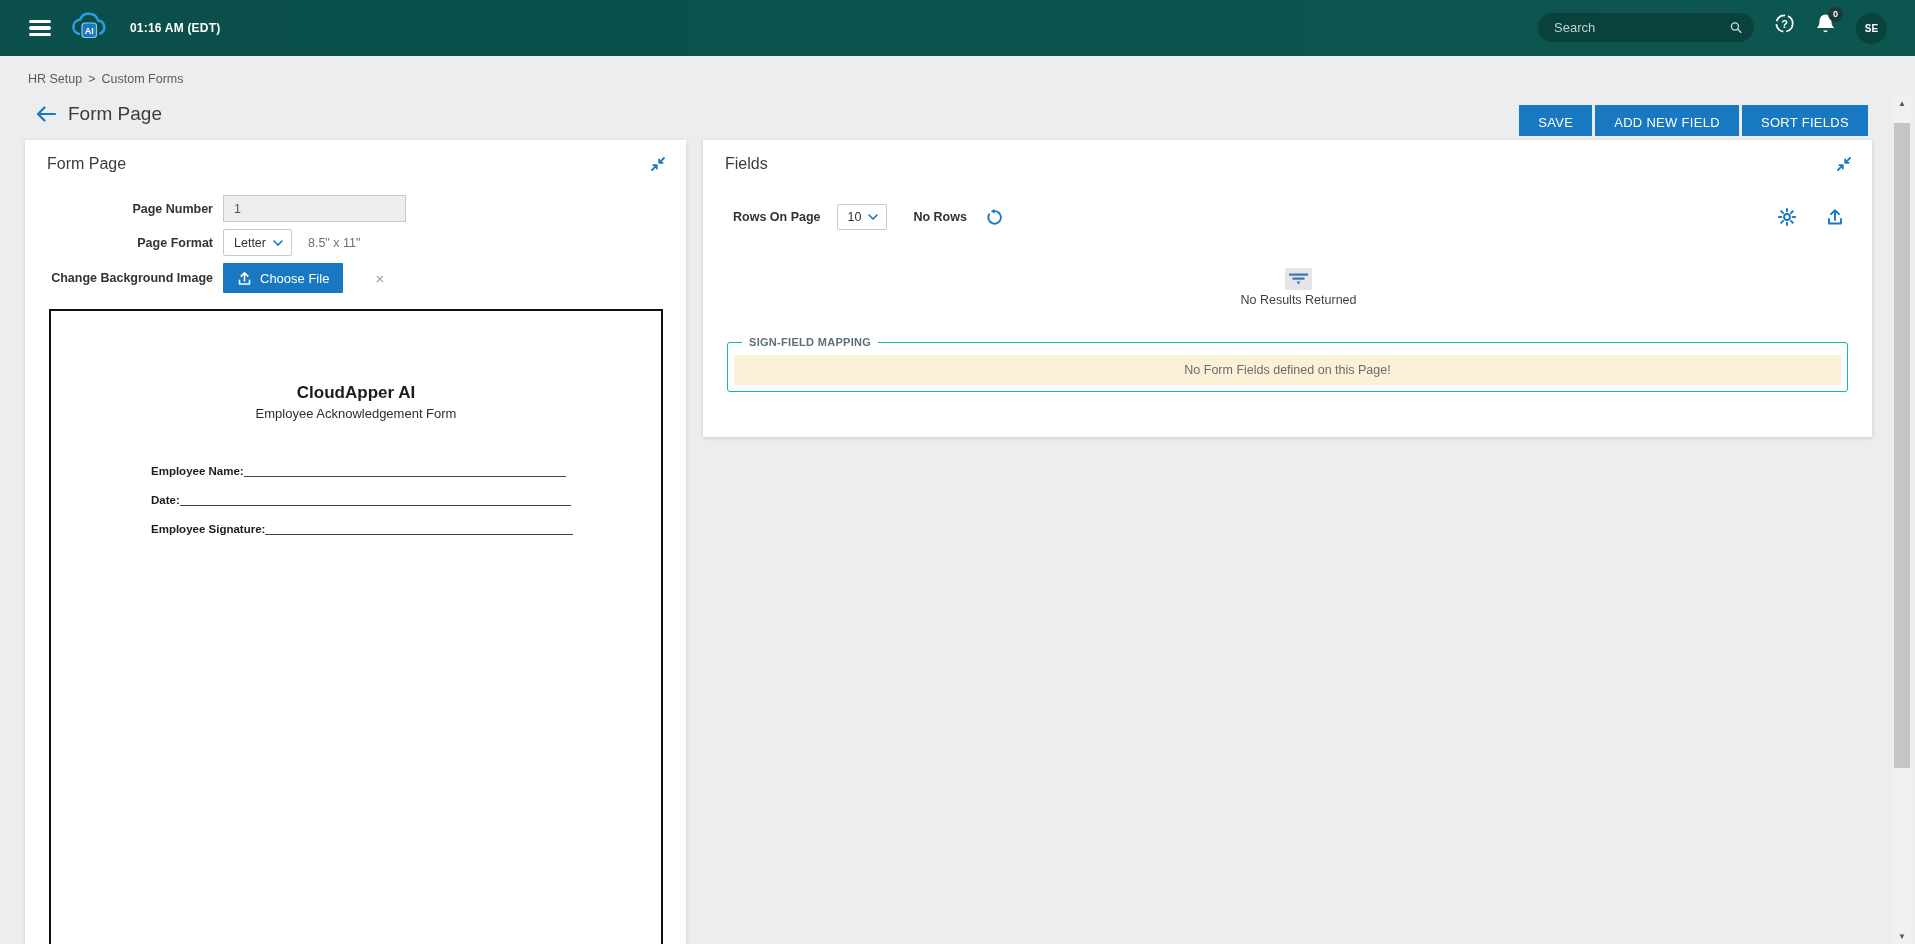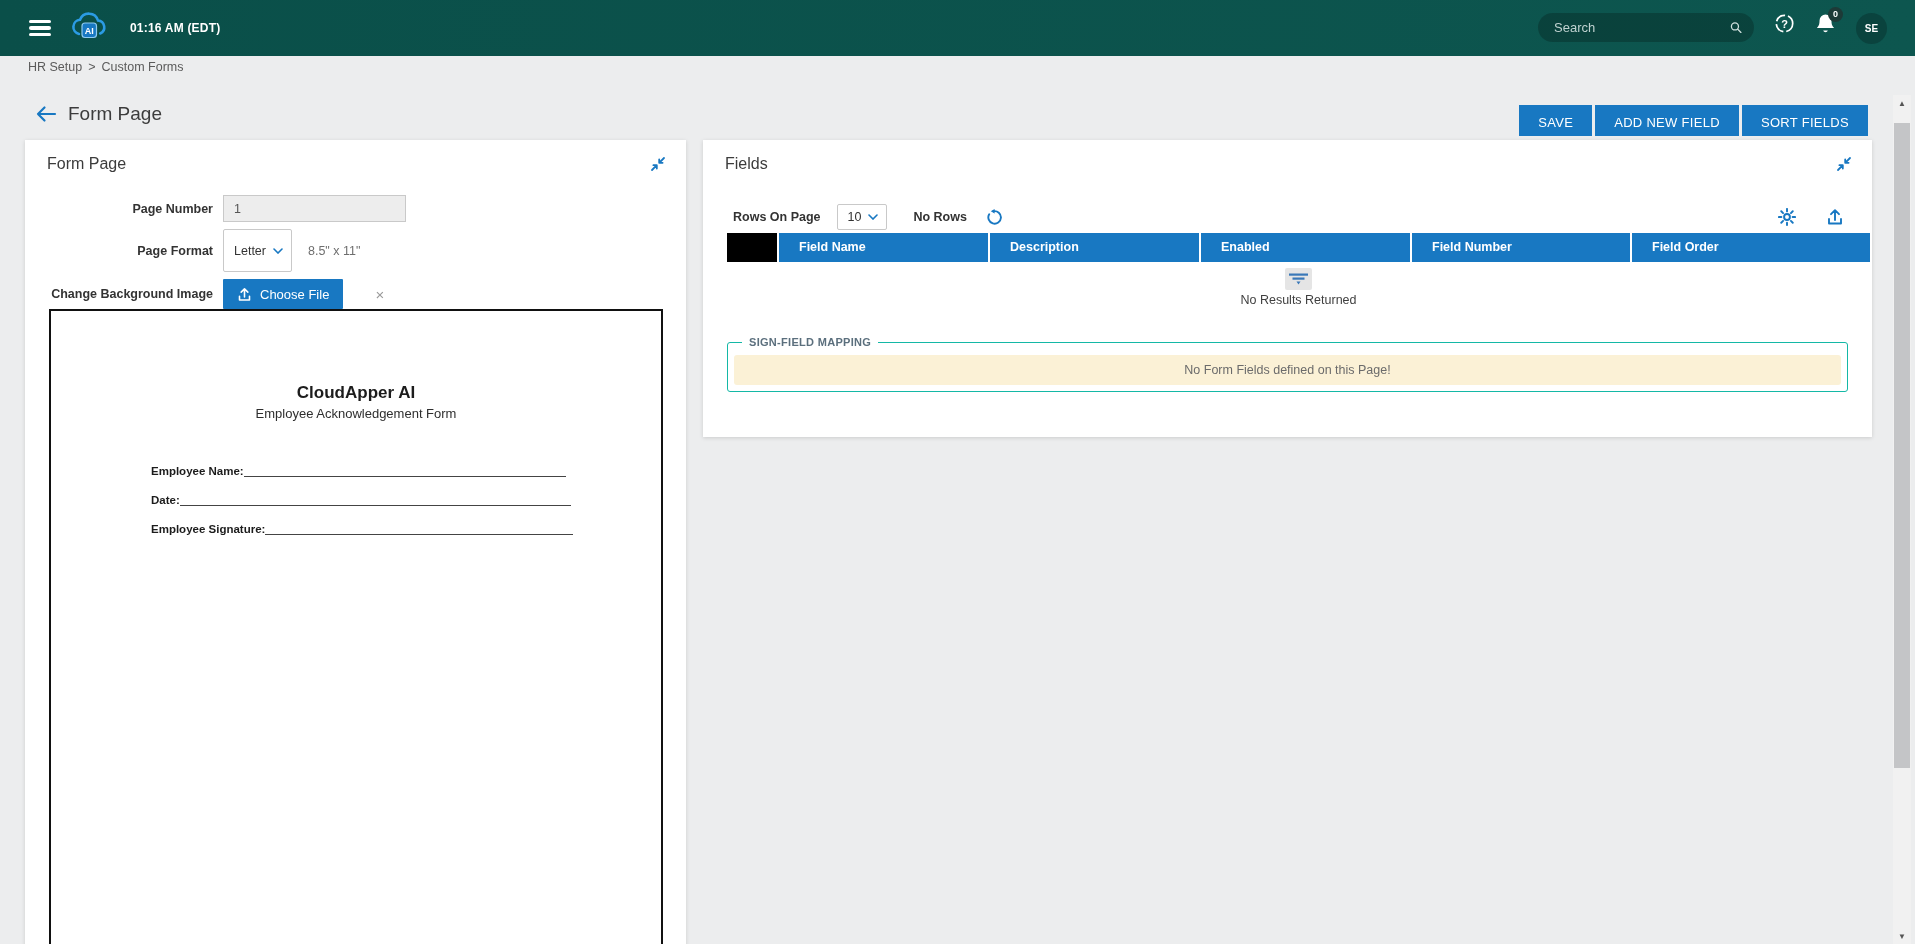--- a/index.html
+++ b/index.html
@@ -21,21 +21,21 @@
     font-size:13px; font-family:inherit; }
   .search-pill input::placeholder { color:#bfd2d0; }
   .icon-btn { color:#fff; display:flex; align-items:center; cursor:pointer; position:relative; }
   .badge { position:absolute; top:-6px; right:-7px; background:#1d3a37; color:#fff; font-size:9px;
     font-weight:bold; width:15px; height:15px; border-radius:50%; display:flex; align-items:center;
     justify-content:center; }
   .avatar { width:31px; height:31px; border-radius:50%; background:#0a433e; color:#fff; font-size:10px;
     font-weight:bold; display:flex; align-items:center; justify-content:center; cursor:pointer; }
 
   
-  .breadcrumb { position:absolute; top:60px; left:28px; font-size:12.5px; color:#5b5b5b; }
+  .breadcrumb { position:absolute; top:72px; left:28px; font-size:12.5px; color:#5b5b5b; }
   .breadcrumb span { cursor:pointer; }
   .breadcrumb .sep { margin:0 6px; cursor:default; }
   .page-head { position:absolute; top:103px; left:35px; display:flex; align-items:center; }
   .back-arrow { color:#1878c2; display:flex; align-items:center; cursor:pointer; }
   .page-title { margin-left:11px; font-size:19px; color:#3c3c3c; }
   .head-buttons { position:absolute; top:105px; right:47px; display:flex; gap:3px; }
   .btn-blue { background:#1878c2; color:#fff; border:none; height:31px; padding:10px 19px;
     font-size:13px; font-family:inherit; letter-spacing:.3px; cursor:pointer; }
 
   
@@ -44,21 +44,21 @@
   .card-title { font-size:16px; color:#3c3c3c; }
   .expand-icon { color:#1878c2; cursor:pointer; display:flex; }
 
   .card-form { left:25px; top:140px; width:661px; height:920px; }
   .form-rows { margin-top:22px; }
   .form-row { display:flex; align-items:center; margin-bottom:7px; }
   .form-label { width:188px; text-align:right; font-size:12.5px; font-weight:bold; color:#333; flex:0 0 188px; }
   .form-ctrl { margin-left:10px; display:flex; align-items:center; }
   .input-gray { width:183px; height:27px; background:#ededed; border:1px solid #c9c9c9; font-size:12.5px;
     color:#555; padding:0 10px; font-family:inherit; }
-  .select-box { height:43px; background:#fff; border:1px solid #c9c9c9; border-radius:2px; display:flex;
+  .select-box { height:27px; background:#fff; border:1px solid #c9c9c9; border-radius:2px; display:flex;
     align-items:center; padding:0 8px 0 10px; font-size:12.5px; color:#333; cursor:pointer; gap:7px; }
   .dim-text { margin-left:16px; font-size:12.5px; color:#6e6e6e; }
   .btn-choose { background:#1878c2; color:#fff; border:none; height:30px; padding:0 14px; font-size:13px;
     font-family:inherit; display:flex; align-items:center; gap:8px; cursor:pointer; border-radius:1px; }
   .remove-x { margin-left:32px; color:#9a9a9a; font-size:15px; cursor:pointer; }
 
   .preview-box { position:absolute; left:24px; top:169px; width:614px; height:690px;
     border:2px solid #111; background:#fff; }
   .pv-title { text-align:center; margin-top:72px; font-size:17px; font-weight:bold; color:#1c1c1c; }
   .pv-sub { text-align:center; margin-top:3px; font-size:13px; color:#2e2e2e; }
@@ -260,28 +260,20 @@
         <path d="M8 .8 V3 M8 13 v2.2 M.8 8 H3 M13 8 h2.2 M2.9 2.9 L4.5 4.5 M11.5 11.5 l1.6 1.6 M13.1 2.9 L11.5 4.5 M4.5 11.5 l-1.6 1.6" stroke="#1878c2" stroke-width="1.7" stroke-linecap="round"></path>
       </svg>
     </span>
     <span class="tool-ic">
       <svg width="18" height="18" viewBox="0 0 18 18">
         <path d="M3 11 v4.5 h12 V11 M9 12 V2.5 M5 6.2 L9 2.2 l4 4" fill="none" stroke="#1878c2" stroke-width="1.9" stroke-linejoin="round" stroke-linecap="round"></path>
       </svg>
     </span>
   </div>
 
-  <div class="grid-head">
-    <div class="th th-sel"></div>
-    <div class="th th-1">Field Name</div>
-    <div class="th th-2">Description</div>
-    <div class="th th-3">Enabled</div>
-    <div class="th th-4">Field Number</div>
-    <div class="th th-5">Field Order</div>
-  </div>
 
   <div class="no-data-wrap">
     <span class="funnel-box">
       <svg width="21" height="13" viewBox="0 0 21 13">
         <rect x="1" y="1.5" width="19" height="2.2" fill="#3a78b8"></rect>
         <rect x="4.5" y="5.5" width="12" height="2.2" fill="#3a78b8"></rect>
         <path d="M8.5 9.5 h4 l-2 3 Z" fill="#3a78b8"></path>
       </svg>
     </span>
   </div>

